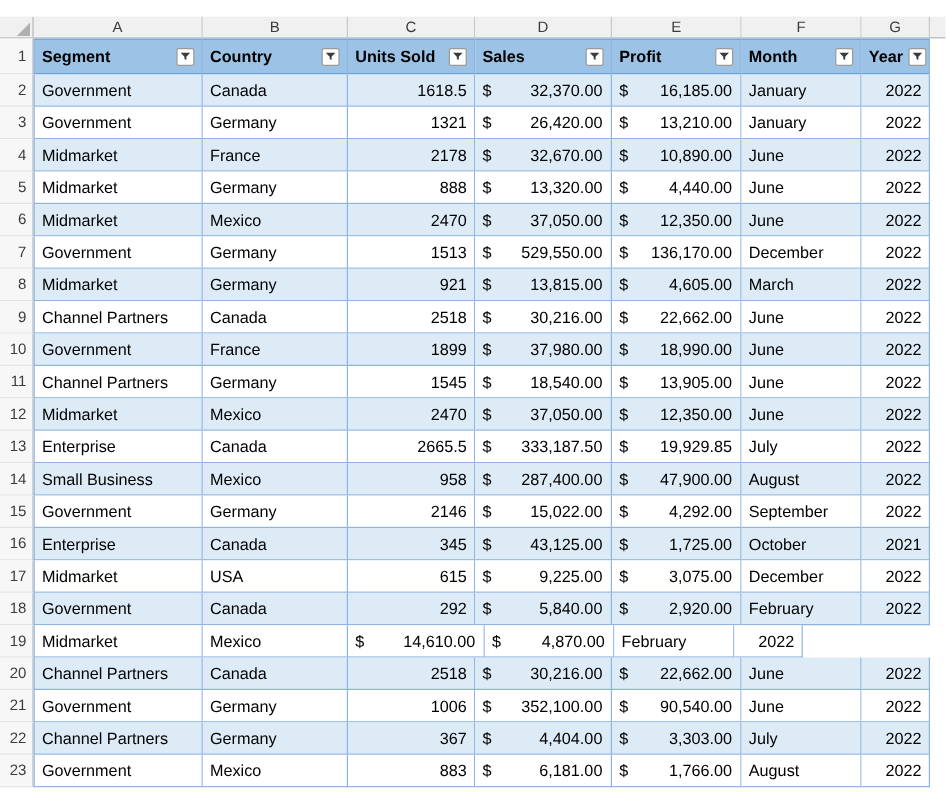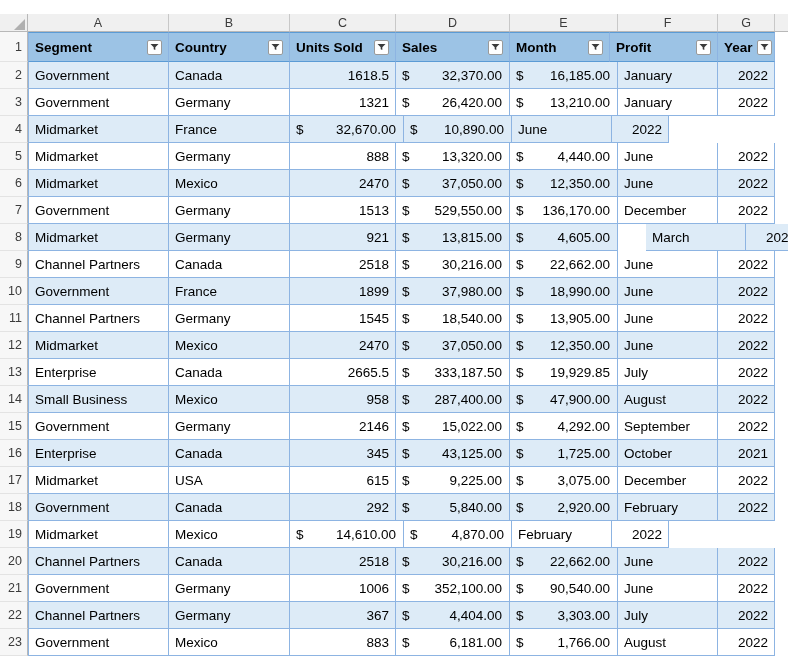--- a/index.html
+++ b/index.html
@@ -200,36 +200,36 @@
             </span>
           </div>
           <div class="cell c-d" style="width: 114px;">
             <span>Sales</span>
             <span class="filter-btn">
               <svg width="9" height="8" viewBox="0 0 9 8">
                 <path d="M0.5 1 L8.5 1 L5.3 4.2 L5.3 7 L3.7 6.2 L3.7 4.2 Z" fill="#3b3b3b"></path>
               </svg>
             </span>
           </div>
+          <div class="cell c-e" style="width: 108px;">
+            <span>Profit</span>
+            <span class="filter-btn">
+              <svg width="9" height="8" viewBox="0 0 9 8">
+                <path d="M0.5 1 L8.5 1 L5.3 4.2 L5.3 7 L3.7 6.2 L3.7 4.2 Z" fill="#3b3b3b"></path>
+              </svg>
+            </span>
+          </div>
           <div class="cell c-f" style="width: 100px;">
             <span>Month</span>
             <span class="filter-btn">
               <svg width="9" height="8" viewBox="0 0 9 8">
                 <path d="M0.5 1 L8.5 1 L5.3 4.2 L5.3 7 L3.7 6.2 L3.7 4.2 Z" fill="#3b3b3b"></path>
               </svg>
             </span>
           </div>
-          <div class="cell c-e" style="width: 108px;">
-            <span>Profit</span>
-            <span class="filter-btn">
-              <svg width="9" height="8" viewBox="0 0 9 8">
-                <path d="M0.5 1 L8.5 1 L5.3 4.2 L5.3 7 L3.7 6.2 L3.7 4.2 Z" fill="#3b3b3b"></path>
-              </svg>
-            </span>
-          </div>
           <div class="cell c-g" style="width: 57px;">
             <span>Year</span>
             <span class="filter-btn">
               <svg width="9" height="8" viewBox="0 0 9 8">
                 <path d="M0.5 1 L8.5 1 L5.3 4.2 L5.3 7 L3.7 6.2 L3.7 4.2 Z" fill="#3b3b3b"></path>
               </svg>
             </span>
           </div>
         </div>
     </div>
@@ -263,20 +263,21 @@
             <span class="sym">$</span>
             <span class="val">13,210.00</span>
           </div>
           <div class="cell c-f" style="width: 100px;">January</div>
           <div class="cell c-g num" style="width: 57px;">2022</div>
         </div>
         <div class="row banded">
           <div class="rownum">4</div>
           <div class="cell c-a first" style="width: 141px;">Midmarket</div>
           <div class="cell c-b" style="width: 121px;">France</div>
+          <div class="cell c-c num" style="width: 106px;">2178</div>
           <div class="cell c-d acct" style="width: 114px;">
             <span class="sym">$</span>
             <span class="val">32,670.00</span>
           </div>
           <div class="cell c-e acct" style="width: 108px;">
             <span class="sym">$</span>
             <span class="val">10,890.00</span>
           </div>
           <div class="cell c-f" style="width: 100px;">June</div>
           <div class="cell c-g num" style="width: 57px;">2022</div>
@@ -335,21 +336,21 @@
           <div class="cell c-b" style="width: 121px;">Germany</div>
           <div class="cell c-c num" style="width: 106px;">921</div>
           <div class="cell c-d acct" style="width: 114px;">
             <span class="sym">$</span>
             <span class="val">13,815.00</span>
           </div>
           <div class="cell c-e acct" style="width: 108px;">
             <span class="sym">$</span>
             <span class="val">4,605.00</span>
           </div>
-          <div class="cell c-f" style="width: 100px; margin-left: 28px;">March</div>
+          <div class="cell c-f" style="width: 100px;">March</div>
           <div class="cell c-g num" style="width: 57px;">2022</div>
         </div>
         <div class="row">
           <div class="rownum">9</div>
           <div class="cell c-a first" style="width: 141px;">Channel Partners</div>
           <div class="cell c-b" style="width: 121px;">Canada</div>
           <div class="cell c-c num" style="width: 106px;">2518</div>
           <div class="cell c-d acct" style="width: 114px;">
             <span class="sym">$</span>
             <span class="val">30,216.00</span>

